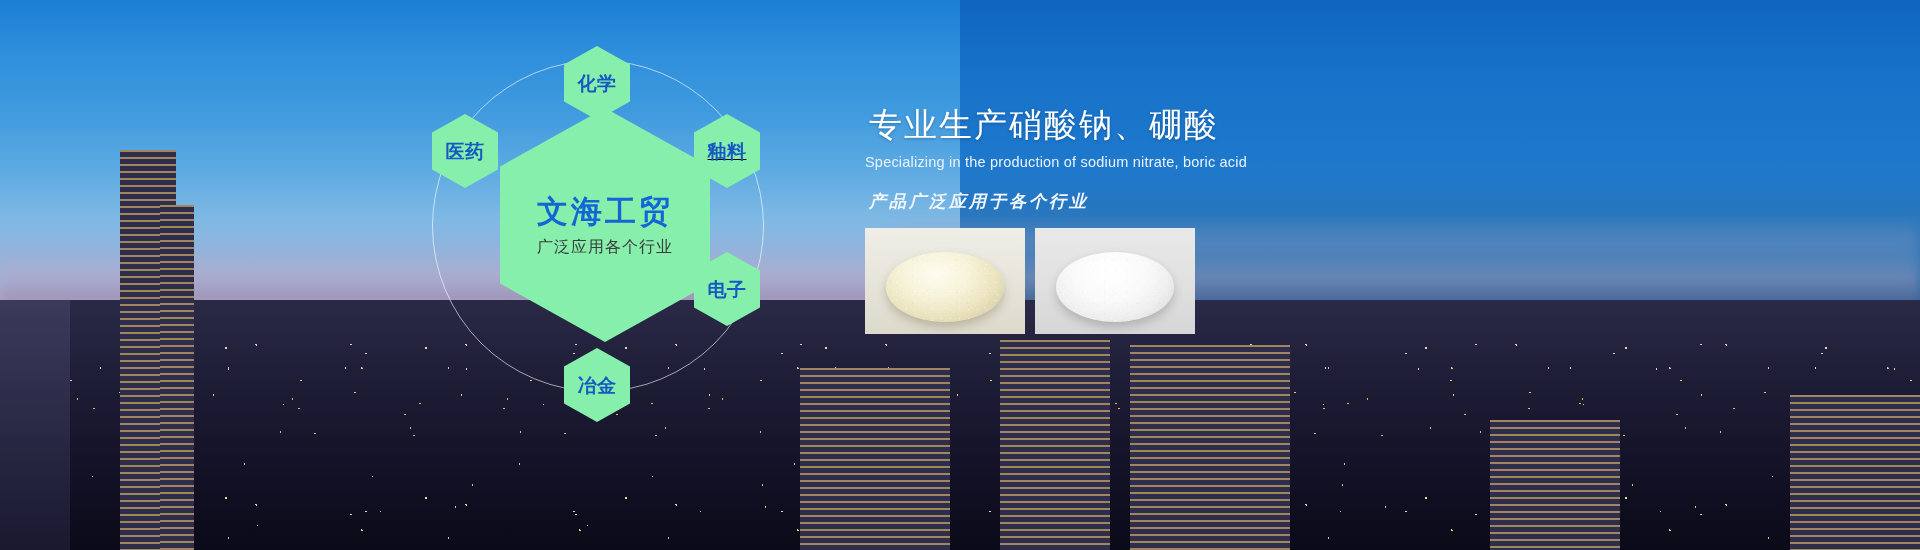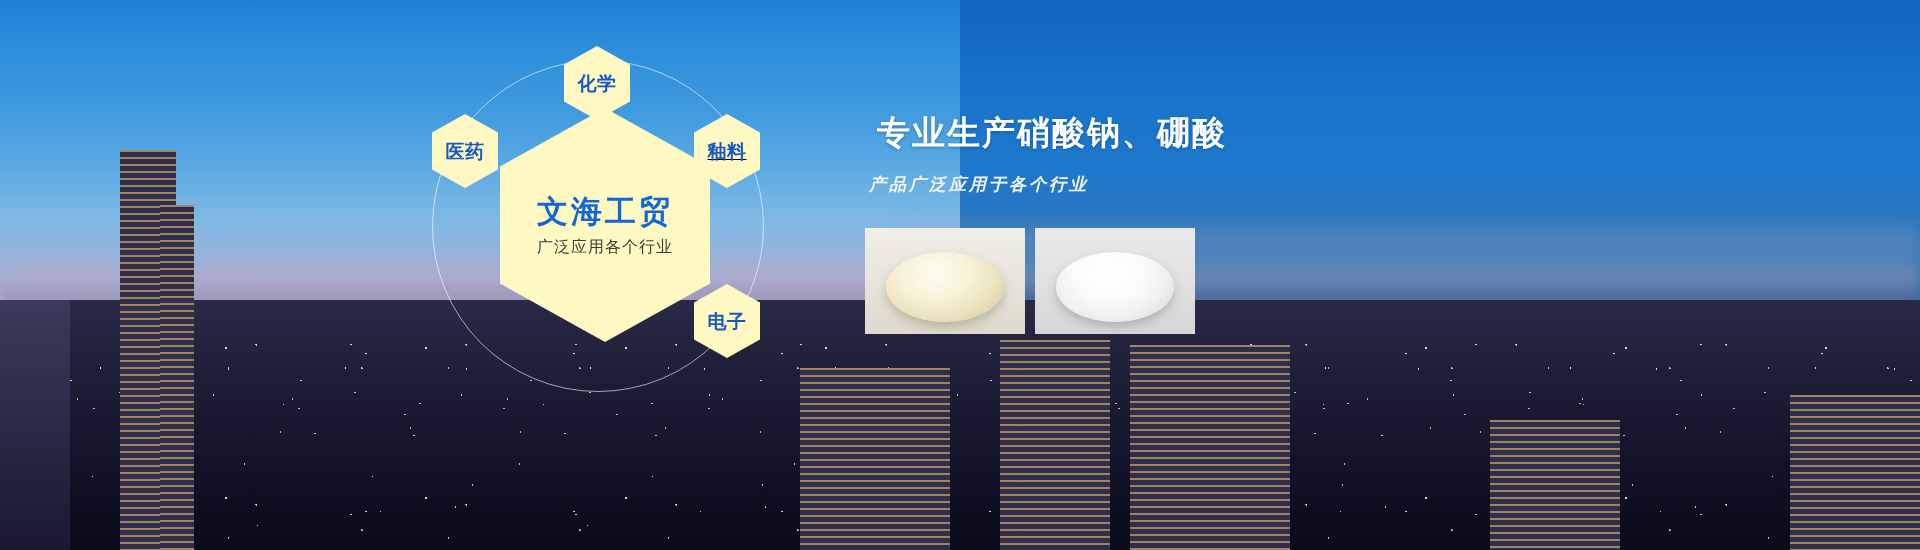--- a/index.html
+++ b/index.html
@@ -133,21 +133,21 @@
   }
 
   
   .cluster{position:absolute;left:370px;top:10px;width:470px;height:470px;}
   .ring{
     position:absolute;left:62px;top:50px;width:330px;height:330px;
     border:1.5px solid rgba(255,255,255,.6);border-radius:50%;
   }
   .hex{
     position:absolute;
-    background:#fef9c3;
+    background:#86efac;
     -webkit-clip-path:polygon(50% 0%,100% 25%,100% 75%,50% 100%,0% 75%,0% 25%);
     clip-path:polygon(50% 0%,100% 25%,100% 75%,50% 100%,0% 75%,0% 25%);
     display:flex;flex-direction:column;align-items:center;justify-content:center;
   }
   .hex-small{width:66px;height:74px;}
   .hex-small .lbl{
     font-size:19px;font-weight:bold;color:#1858c4;letter-spacing:.5px;
     white-space:nowrap;line-height:1;
   }
   .hex-center{
@@ -155,30 +155,30 @@
   }
   .hex-center .brand{
     font-size:31px;font-weight:bold;color:#1466d4;letter-spacing:3px;line-height:1.1;
   }
   .hex-center .brand-sub{
     margin-top:9px;font-size:16px;color:#3c3c3c;letter-spacing:1px;line-height:1.1;
   }
   
   .hx-chem{left:194px;top:36px;}
   .hx-glaze{left:324px;top:104px;text-decoration:underline;}
-  .hx-elec{left:324px;top:274px;}
+  .hx-elec{left:324px;top:242px;}
   .hx-metal{left:194px;top:338px;}
   .hx-glass{left:62px;top:258px;}
   .hx-med{left:62px;top:104px;}
 
   
   .textblock{position:absolute;left:865px;top:100px;width:700px;}
   .headline{
-    font-size:33px;font-weight:bold;color:#ffffff;letter-spacing:2px;
-    line-height:1.25;margin:12px;
+    font-size:33px;font-weight:normal;color:#ffffff;letter-spacing:2px;
+    line-height:1.25;margin:4px;
     text-shadow:0 1px 3px rgba(0,40,90,.35);
   }
   .sub-en{
     margin:9px 0 0 0;font-size:14.5px;color:#eaf3fd;letter-spacing:.2px;font-weight:normal;
   }
   .tagline{
     margin:20px 0 0 4px;font-size:17px;color:#f2f7fd;letter-spacing:3px;
     font-family:"Liberation Serif","DejaVu Serif",serif;font-style:italic;font-weight:bold;
   }
 
@@ -244,32 +244,36 @@
 
     <div class="hex hex-small hx-chem">
       <span class="lbl">化学</span>
     </div>
     <div class="hex hex-small hx-glaze">
       <span class="lbl">釉料</span>
     </div>
     <div class="hex hex-small hx-elec">
       <span class="lbl">电子</span>
     </div>
+    <div class="hex hex-small hx-metal">
+      <span class="lbl">冶金</span>
+    </div>
     <div class="hex hex-small hx-med">
       <span class="lbl">医药</span>
     </div>
 
     <div class="hex hex-center">
       <div class="brand">文海工贸</div>
       <div class="brand-sub">广泛应用各个行业</div>
     </div>
   </div>
 
   <div class="textblock">
     <h1 class="headline">专业生产硝酸钠、硼酸</h1>
+    <p class="sub-en">Specializing in the production of sodium nitrate, boric acid</p>
     <p class="tagline">产品广泛应用于各个行业</p>
   </div>
 
   <div class="photos">
     <div class="photo p1">
       <div class="pile"></div>
     </div>
     <div class="photo p2">
       <div class="pile"></div>
     </div>

